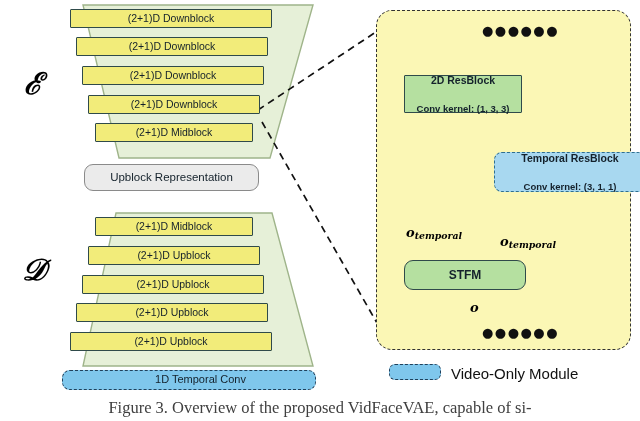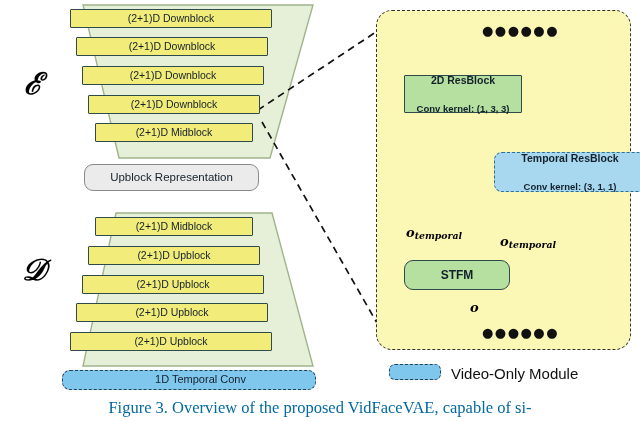--- a/index.html
+++ b/index.html
@@ -136,21 +136,21 @@
 
   
   #caption {
     position: absolute;
     left: 0;
     top: 398px;
     width: 640px;
     text-align: center;
     font-family: "Liberation Serif", serif;
     font-size: 16.5px;
-    color: #0369a1;
+    color: #404040;
     white-space: nowrap;
   }
 </style>
 </head>
 <body>
 
 <div id="figure-root">
 
   <svg class="svg-layer" viewBox="0 0 640 421" width="640" height="421">
     <defs>
@@ -241,21 +241,21 @@
   </div>
 
   <div class="mathlabel" style="left:406px; top:225px; font-size:13px;">
     <span>o</span><span class="sub">temporal</span>
   </div>
 
   <div class="mathlabel" style="left:500px; top:234px; font-size:13px;">
     <span>o</span><span class="sub">temporal</span>
   </div>
 
-  <div class="block green" style="left:404px; top:260px; width:106px; height:30px; border-radius:9px;">
+  <div class="block green" style="left:404px; top:260px; width:122px; height:30px; border-radius:9px;">
     <span class="blk-title" style="font-size:12px;">STFM</span>
   </div>
 
   <div class="mathlabel" style="left:470px; top:300px; font-size:13px;">o</div>
 
   <div class="dots" style="left:482px; top:326px;">●●●●●●</div>
 
   <div id="legend-swatch"></div>
   <div id="legend-label">Video-Only Module</div>
 

